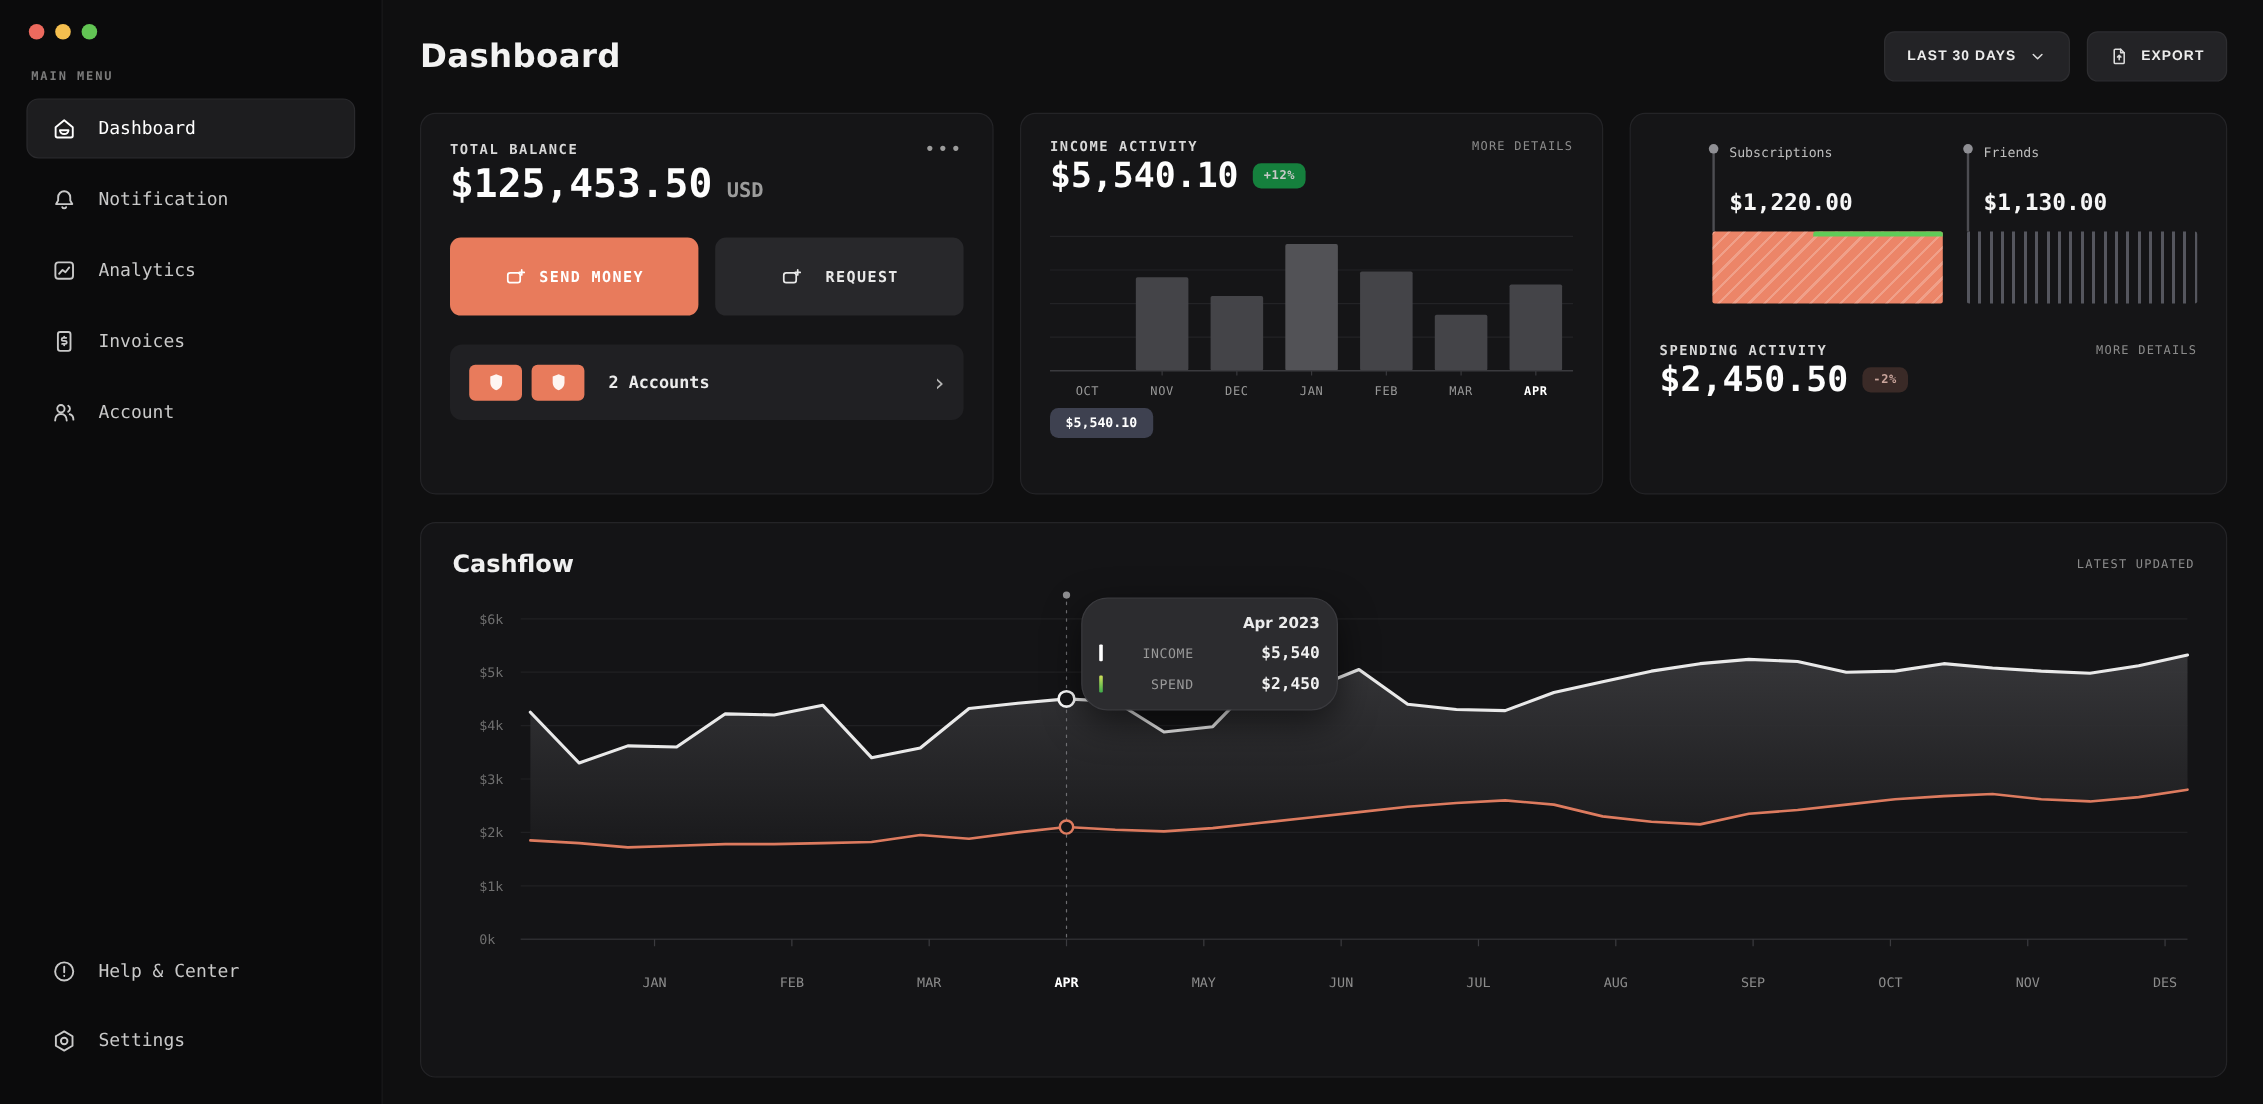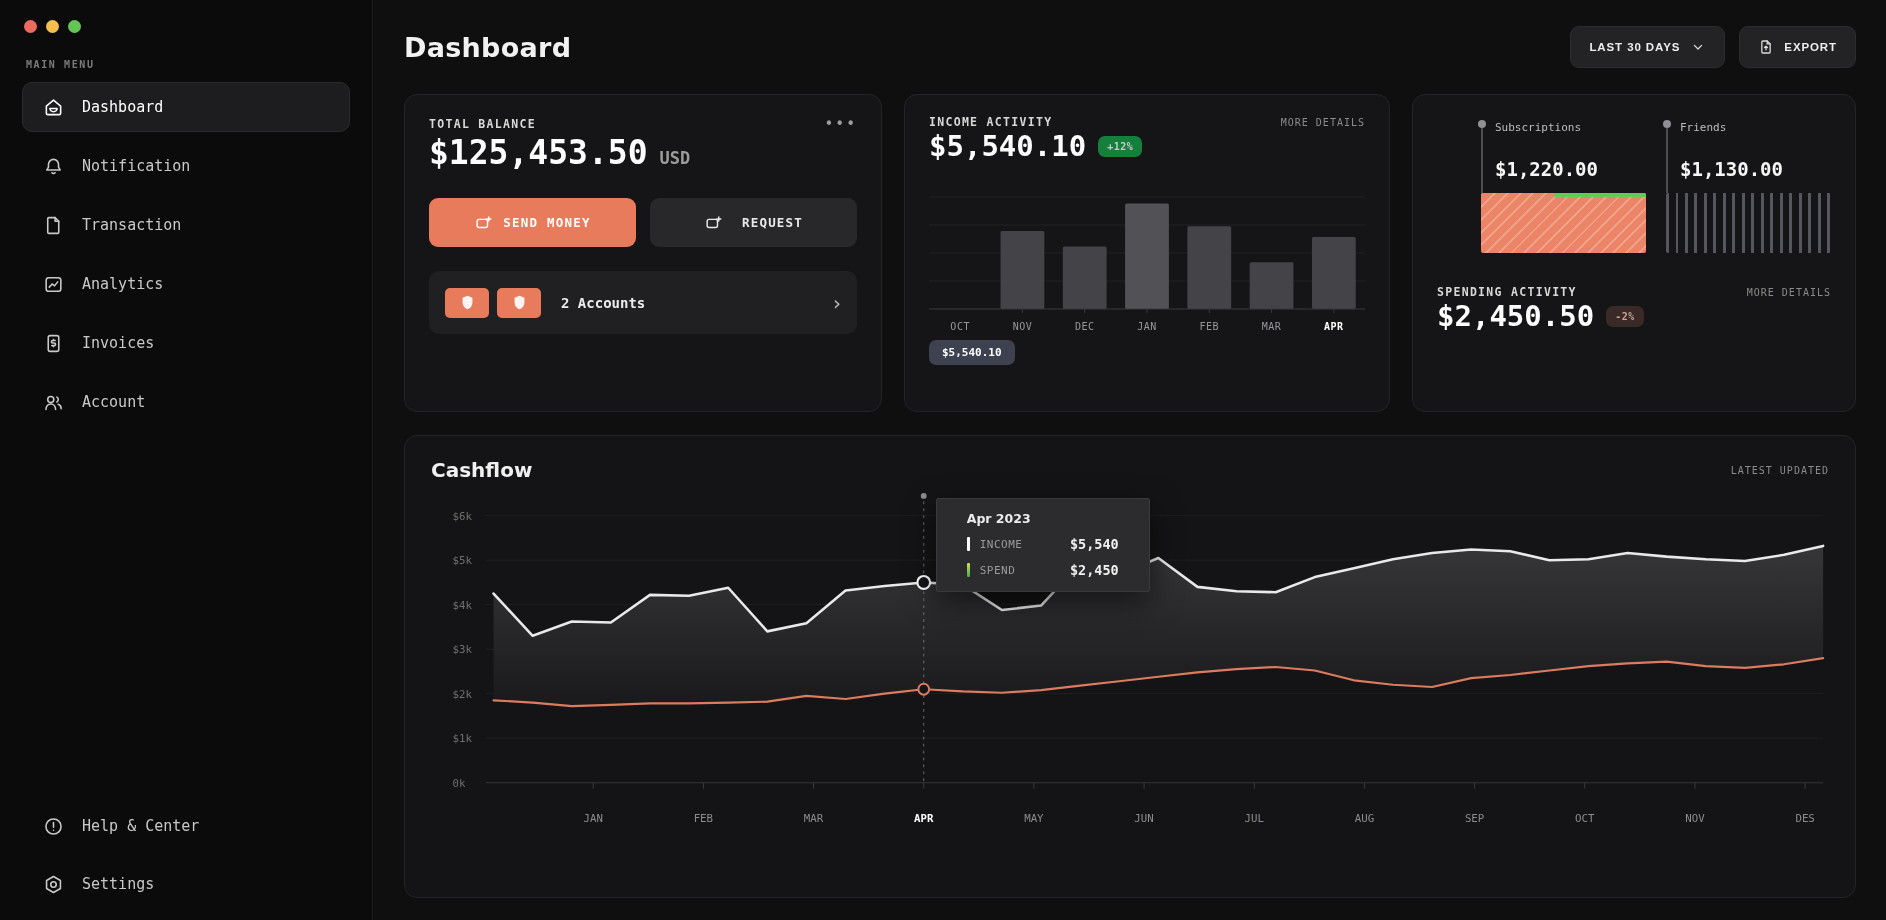--- a/index.html
+++ b/index.html
@@ -1,21 +1,21 @@
 <!DOCTYPE html>
 <html><head>
 <meta charset="utf-8">
 <style>
   * { margin:0; padding:0; box-sizing:border-box; }
   html,body { width:1886px; height:920px; overflow:hidden; }
   body { background:#050505; font-family:"DejaVu Sans Mono", monospace; color:#ddd; }
   .app { display:flex; width:100%; height:100%; }
 
   
-  .sidebar { width:373px; background:#0b0b0c; border-right:1px solid #1d1d1f; padding:16px 22px 11px; display:flex; flex-direction:column; }
+  .sidebar { width:319px; background:#0b0b0c; border-right:1px solid #1d1d1f; padding:16px 22px 28px; display:flex; flex-direction:column; }
   .traffic { display:flex; gap:9px; padding:4px 2px 0; }
   .light { width:13px; height:13px; border-radius:50%; cursor:pointer; }
   .menu-label { font-size:10px; letter-spacing:1.6px; color:#7b7b7b; margin:26px 4px 12px; font-weight:bold; }
   .nav { display:flex; flex-direction:column; gap:9px; }
   .nav-item { display:flex; align-items:center; gap:18px; height:50px; padding:0 20px; border-radius:10px; font-size:15px; color:#c9c9c9; cursor:pointer; border:1px solid transparent; }
   .nav-item.active { background:#1d1d1f; border-color:#2a2a2d; color:#fff; }
   .nav-item svg { width:21px; height:21px; stroke:#c9c9c9; fill:none; stroke-width:1.5; stroke-linecap:round; stroke-linejoin:round; flex:none; }
   .nav-item.active svg { stroke:#fff; }
   .sidebar-footer { margin-top:auto; display:flex; flex-direction:column; gap:8px; }
 
@@ -37,21 +37,21 @@
   .amount-row { display:flex; align-items:baseline; gap:12px; }
   .amount-xl { font-size:33px; font-weight:bold; color:#fdfdfd; }
   .amount-lg { font-size:29px; font-weight:bold; color:#fdfdfd; }
   .currency { font-size:17px; color:#9c9c9c; font-weight:bold; }
   .badge { font-size:10px; font-weight:bold; padding:5px 9px; border-radius:7px; align-self:center; letter-spacing:.5px; }
   .badge.up { background:#15803d; color:#c9c9c9; }
   .badge.down { background:#3a2a27; color:#c9a49b; }
 
   
   .btn-row { display:flex; gap:14px; margin-top:26px; }
-  .btn { flex:1; height:49px; border-radius:9px; display:flex; align-items:center; justify-content:center; gap:11px; font-size:12.5px; font-weight:bold; letter-spacing:1.2px; cursor:pointer; border:none; font-family:"DejaVu Sans Mono",monospace; }
+  .btn { flex:1; height:65px; border-radius:9px; display:flex; align-items:center; justify-content:center; gap:11px; font-size:12.5px; font-weight:bold; letter-spacing:1.2px; cursor:pointer; border:none; font-family:"DejaVu Sans Mono",monospace; }
   .btn svg { width:18px; height:18px; fill:none; stroke-width:1.6; stroke-linecap:round; stroke-linejoin:round; }
   .btn.primary { background:#e87b5c; color:#fff; }
   .btn.primary svg { stroke:#fff; }
   .btn.dark { background:#28282b; color:#e9e9e9;gap:20px; }
   .btn.dark svg { stroke:#e9e9e9; }
   .accounts-row { margin-top:24px; background:#202023; border-radius:10px; height:63px; display:flex; align-items:center; padding:0 16px; cursor:pointer; }
   .minicard { width:44px; height:30px; background:#e87b5c; border-radius:5px; display:flex; align-items:center; justify-content:center; margin-right:8px; }
   .accounts-label { margin-left:12px; font-size:14px; color:#ececec; font-weight:bold; }
   .chev { margin-left:auto; color:#b6b6b6; font-size:20px; line-height:1; font-family:"DejaVu Sans",sans-serif; }
 
@@ -76,21 +76,21 @@
   .mini-bar.friends { background:repeating-linear-gradient(90deg,#55565e 0 2.5px, transparent 2.5px 9.5px); }
   .spend-head { margin-top:32px; }
 
   
   .cashflow-card { height:463px; background:#141416; border:1px solid #242427; border-radius:13px; padding:22px 26px 12px; }
   .cf-head { display:flex; justify-content:space-between; align-items:center; }
   .cf-title { font-family:"DejaVu Sans", sans-serif; font-size:20px; font-weight:bold; color:#f0f0f0; }
   .updated { font-size:10px; letter-spacing:1px; color:#8b8b8b; }
   .chart-wrap { position:relative; margin-top:4px; }
   #cashflow-svg { display:block; width:100%; height:356px; }
-  .cf-tooltip { position:absolute; width:214px; background:#2c2c2f; border:1px solid #3a3a3e; border-radius:2px; padding:12px 30px 13px; box-shadow:0 10px 30px rgba(0,0,0,.55); z-index:5; }
+  .cf-tooltip { position:absolute; width:214px; background:#2c2c2f; border:1px solid #3a3a3e; border-radius:22px; padding:12px 14px 13px; box-shadow:0 10px 30px rgba(0,0,0,.55); z-index:5;text-align:right; }
   .tt-title { font-size:12.5px; font-weight:bold; color:#ececec; font-family:"DejaVu Sans",sans-serif; }
   .tt-row { display:flex; align-items:center; margin-top:10px; }
   .tt-tick { width:3px; height:14px; border-radius:1px; margin-right:10px; }
   .tt-tick.income { background:#ffffff; }
   .tt-tick.spend { background:linear-gradient(#cfe05a,#3fae4a); }
   .tt-label { font-size:11px; color:#9a9a9a; letter-spacing:.5px; width:66px; }
   .tt-value { font-size:13.5px; font-weight:bold; color:#f0f0f0; margin-left:auto; }
 </style>
 </head>
 <body>
@@ -111,27 +111,20 @@
             <path d="M6.6 11 h6.8 M6.6 11 a3.4 3 0 0 0 6.8 0"></path>
           </svg>
         <span>Dashboard</span>
       </div>
       <div class="nav-item">
         <svg viewBox="0 0 20 20">
             <path d="M10 3.2 a4.8 4.8 0 0 0 -4.8 4.8 v2.6 L3.6 13.4 h12.8 L14.8 10.6 V8 A4.8 4.8 0 0 0 10 3.2 Z"></path>
             <path d="M8.5 15.9 a1.6 1.3 0 0 0 3 0"></path>
           </svg>
         <span>Notification</span>
-      </div>
-      <div class="nav-item">
-        <svg viewBox="0 0 20 20">
-            <path d="M5.5 2.5 h6 l3.5 3.5 v10.5 a1 1 0 0 1 -1 1 h-8.5 a1 1 0 0 1 -1 -1 V3.5 a1 1 0 0 1 1 -1 Z"></path>
-            <path d="M11.5 2.5 v3.5 h3.5"></path>
-          </svg>
-        <span>Transaction</span>
       </div>
       <div class="nav-item">
         <svg viewBox="0 0 20 20">
             <rect x="3" y="3.5" width="14" height="13" rx="2.5"></rect>
             <polyline points="6,12.5 8.7,9.5 11,11.3 14,7.5"></polyline>
           </svg>
         <span>Analytics</span>
       </div>
       <div class="nav-item">
         <svg viewBox="0 0 20 20">

